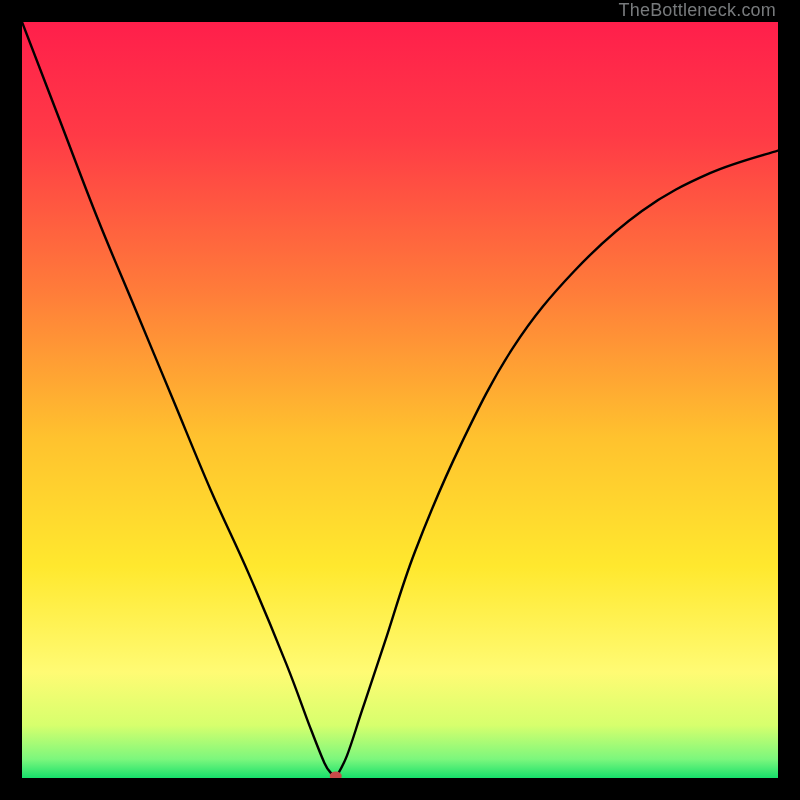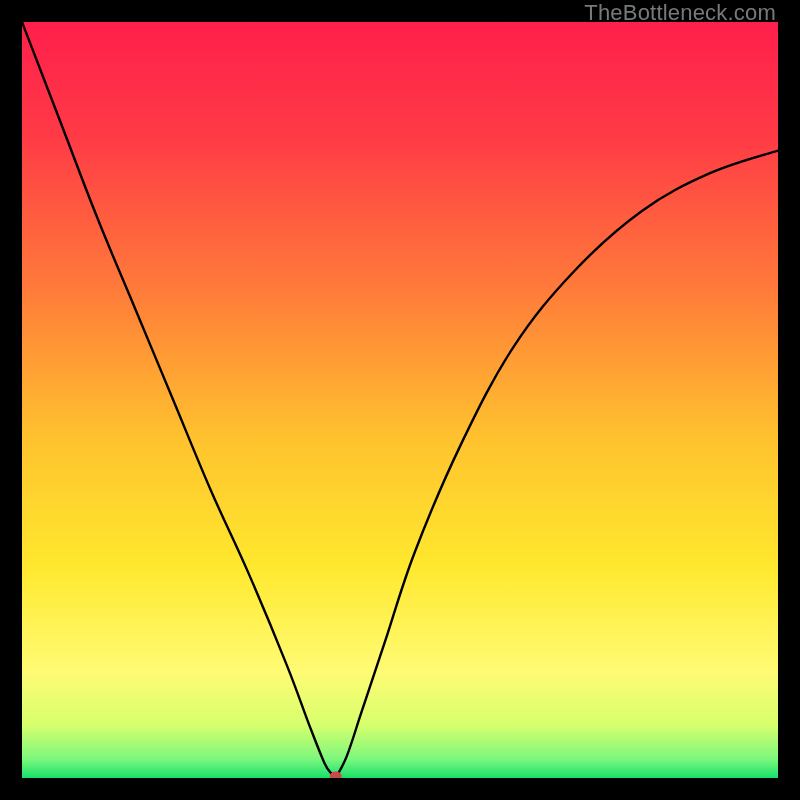--- a/index.html
+++ b/index.html
@@ -24,21 +24,21 @@
     left: 0;
     top: 0;
     width: 756px;
     height: 756px;
   }
   .watermark {
     position: absolute;
     top: 0px;
     right: 24px;
     color: #777a7c;
-    font-size: 22px;
+    font-size: 18px;
     font-weight: 500;
     letter-spacing: 0.2px;
     user-select: none;
   }
   svg { display: block; }
 </style>
 </head>
 <body>
 
 <div class="watermark">TheBottleneck.com</div>

